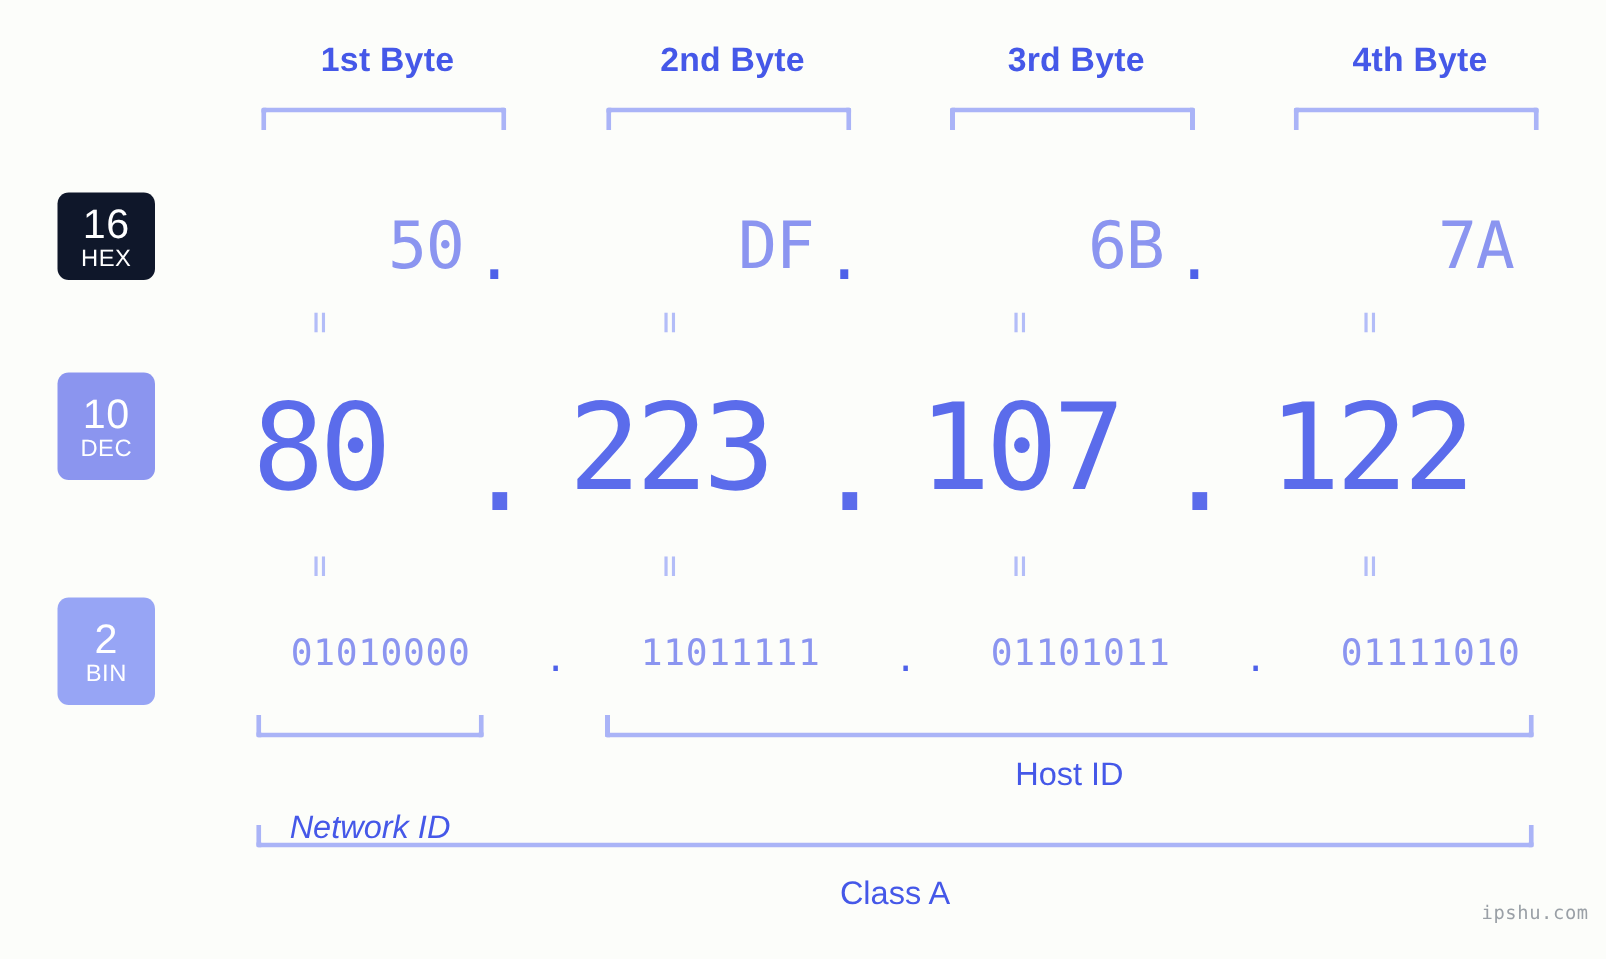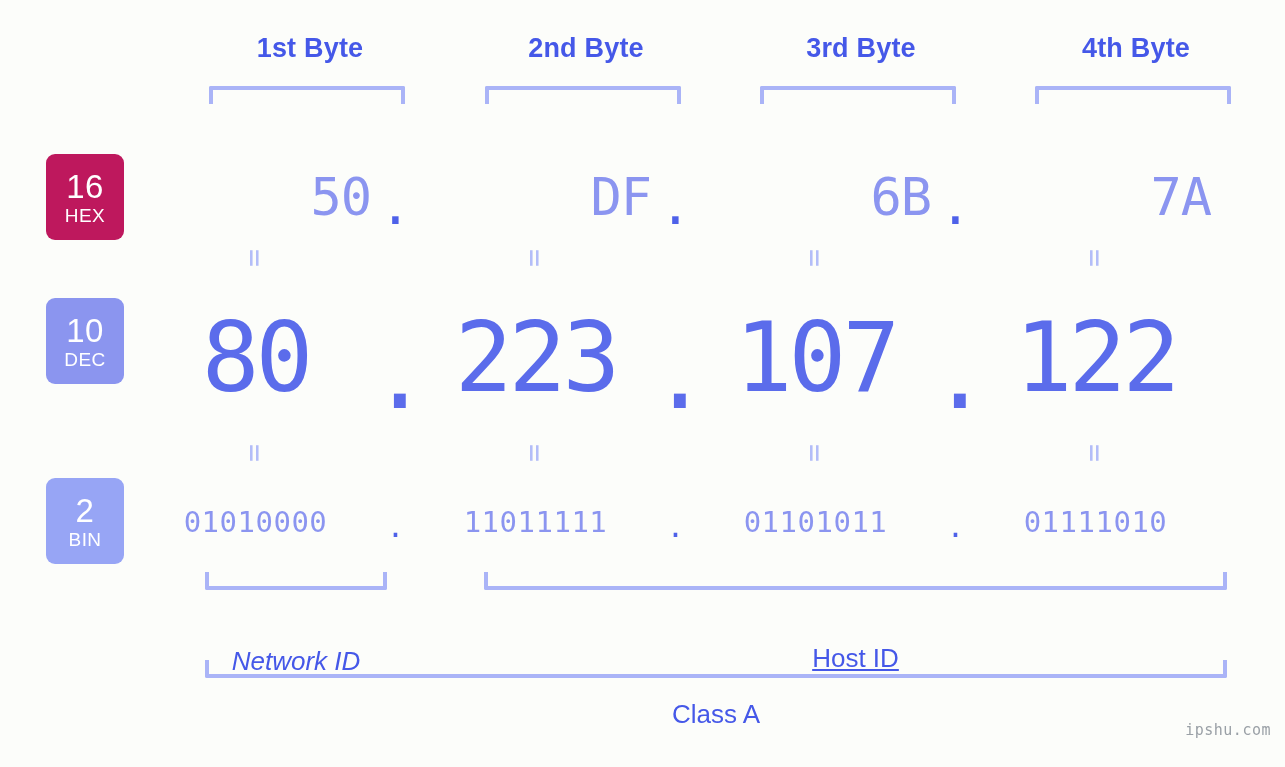--- a/index.html
+++ b/index.html
@@ -70,21 +70,21 @@
     font-size: 33px;
     font-weight: 400;
     letter-spacing: 0.5px;
   }
   .badge .nm {
     font-size: 19px;
     font-weight: 400;
     margin-top: 3px;
     letter-spacing: 0.4px;
   }
-  #badge-hex { top: 154px; height: 86px; background: #be185d; }
+  #badge-hex { top: 154px; height: 70px; background: #0f172a; }
   #badge-dec { top: 298px; height: 86px; background: #8b95ef; }
   #badge-bin { top: 478px; height: 86px; background: #97a5f5; }
 
   
   .row {
     position: absolute;
     left: 140px;
     width: 1120px;
     display: flex;
     align-items: center;
@@ -127,21 +127,21 @@
   }
   #row-dec .sep {
     font-family: "DejaVu Sans Mono", monospace;
     font-size: 96px;
     color: #5b6ceb;
     line-height: 0.5;
     padding-top: 34px;
   }
 
   
-  #row-bin { top: 498px; height: 48px; }
+  #row-bin { top: 498px; height: 48px; justify-content: flex-end; }
   #row-bin .cell {
     font-family: "DejaVu Sans Mono", monospace;
     font-size: 29px;
     color: #8b95f0;
     letter-spacing: 0.5px;
   }
   #row-bin .sep {
     font-family: "DejaVu Sans Mono", monospace;
     font-size: 29px;
     color: #4e61e9;
@@ -268,20 +268,20 @@
     <div class="sep">.</div>
     <div class="cell">01101011</div>
     <div class="sep">.</div>
     <div class="cell">01111010</div>
   </div>
 
   <div class="bracket-bottom" style="left:205px; top:572px; width:182px;"></div>
   <div class="bracket-bottom" style="left:484px; top:572px; width:743px;"></div>
 
   <div class="section-label" style="left:205px; top:646px; width:182px;font-style:italic;">Network ID</div>
-  <div class="section-label" style="left:484px; top:643px; width:743px;text-decoration:underline;">Host ID</div>
+  <div class="section-label" style="left:484px; top:604px; width:743px;">Host ID</div>
 
   <div class="bracket-bottom" style="left:205px; top:660px; width:1022px;"></div>
   <div class="section-label" style="left:205px; top:699px; width:1022px;">Class A</div>
 
   <div id="watermark">ipshu.com</div>
 
 </div>
 
 </body></html>

